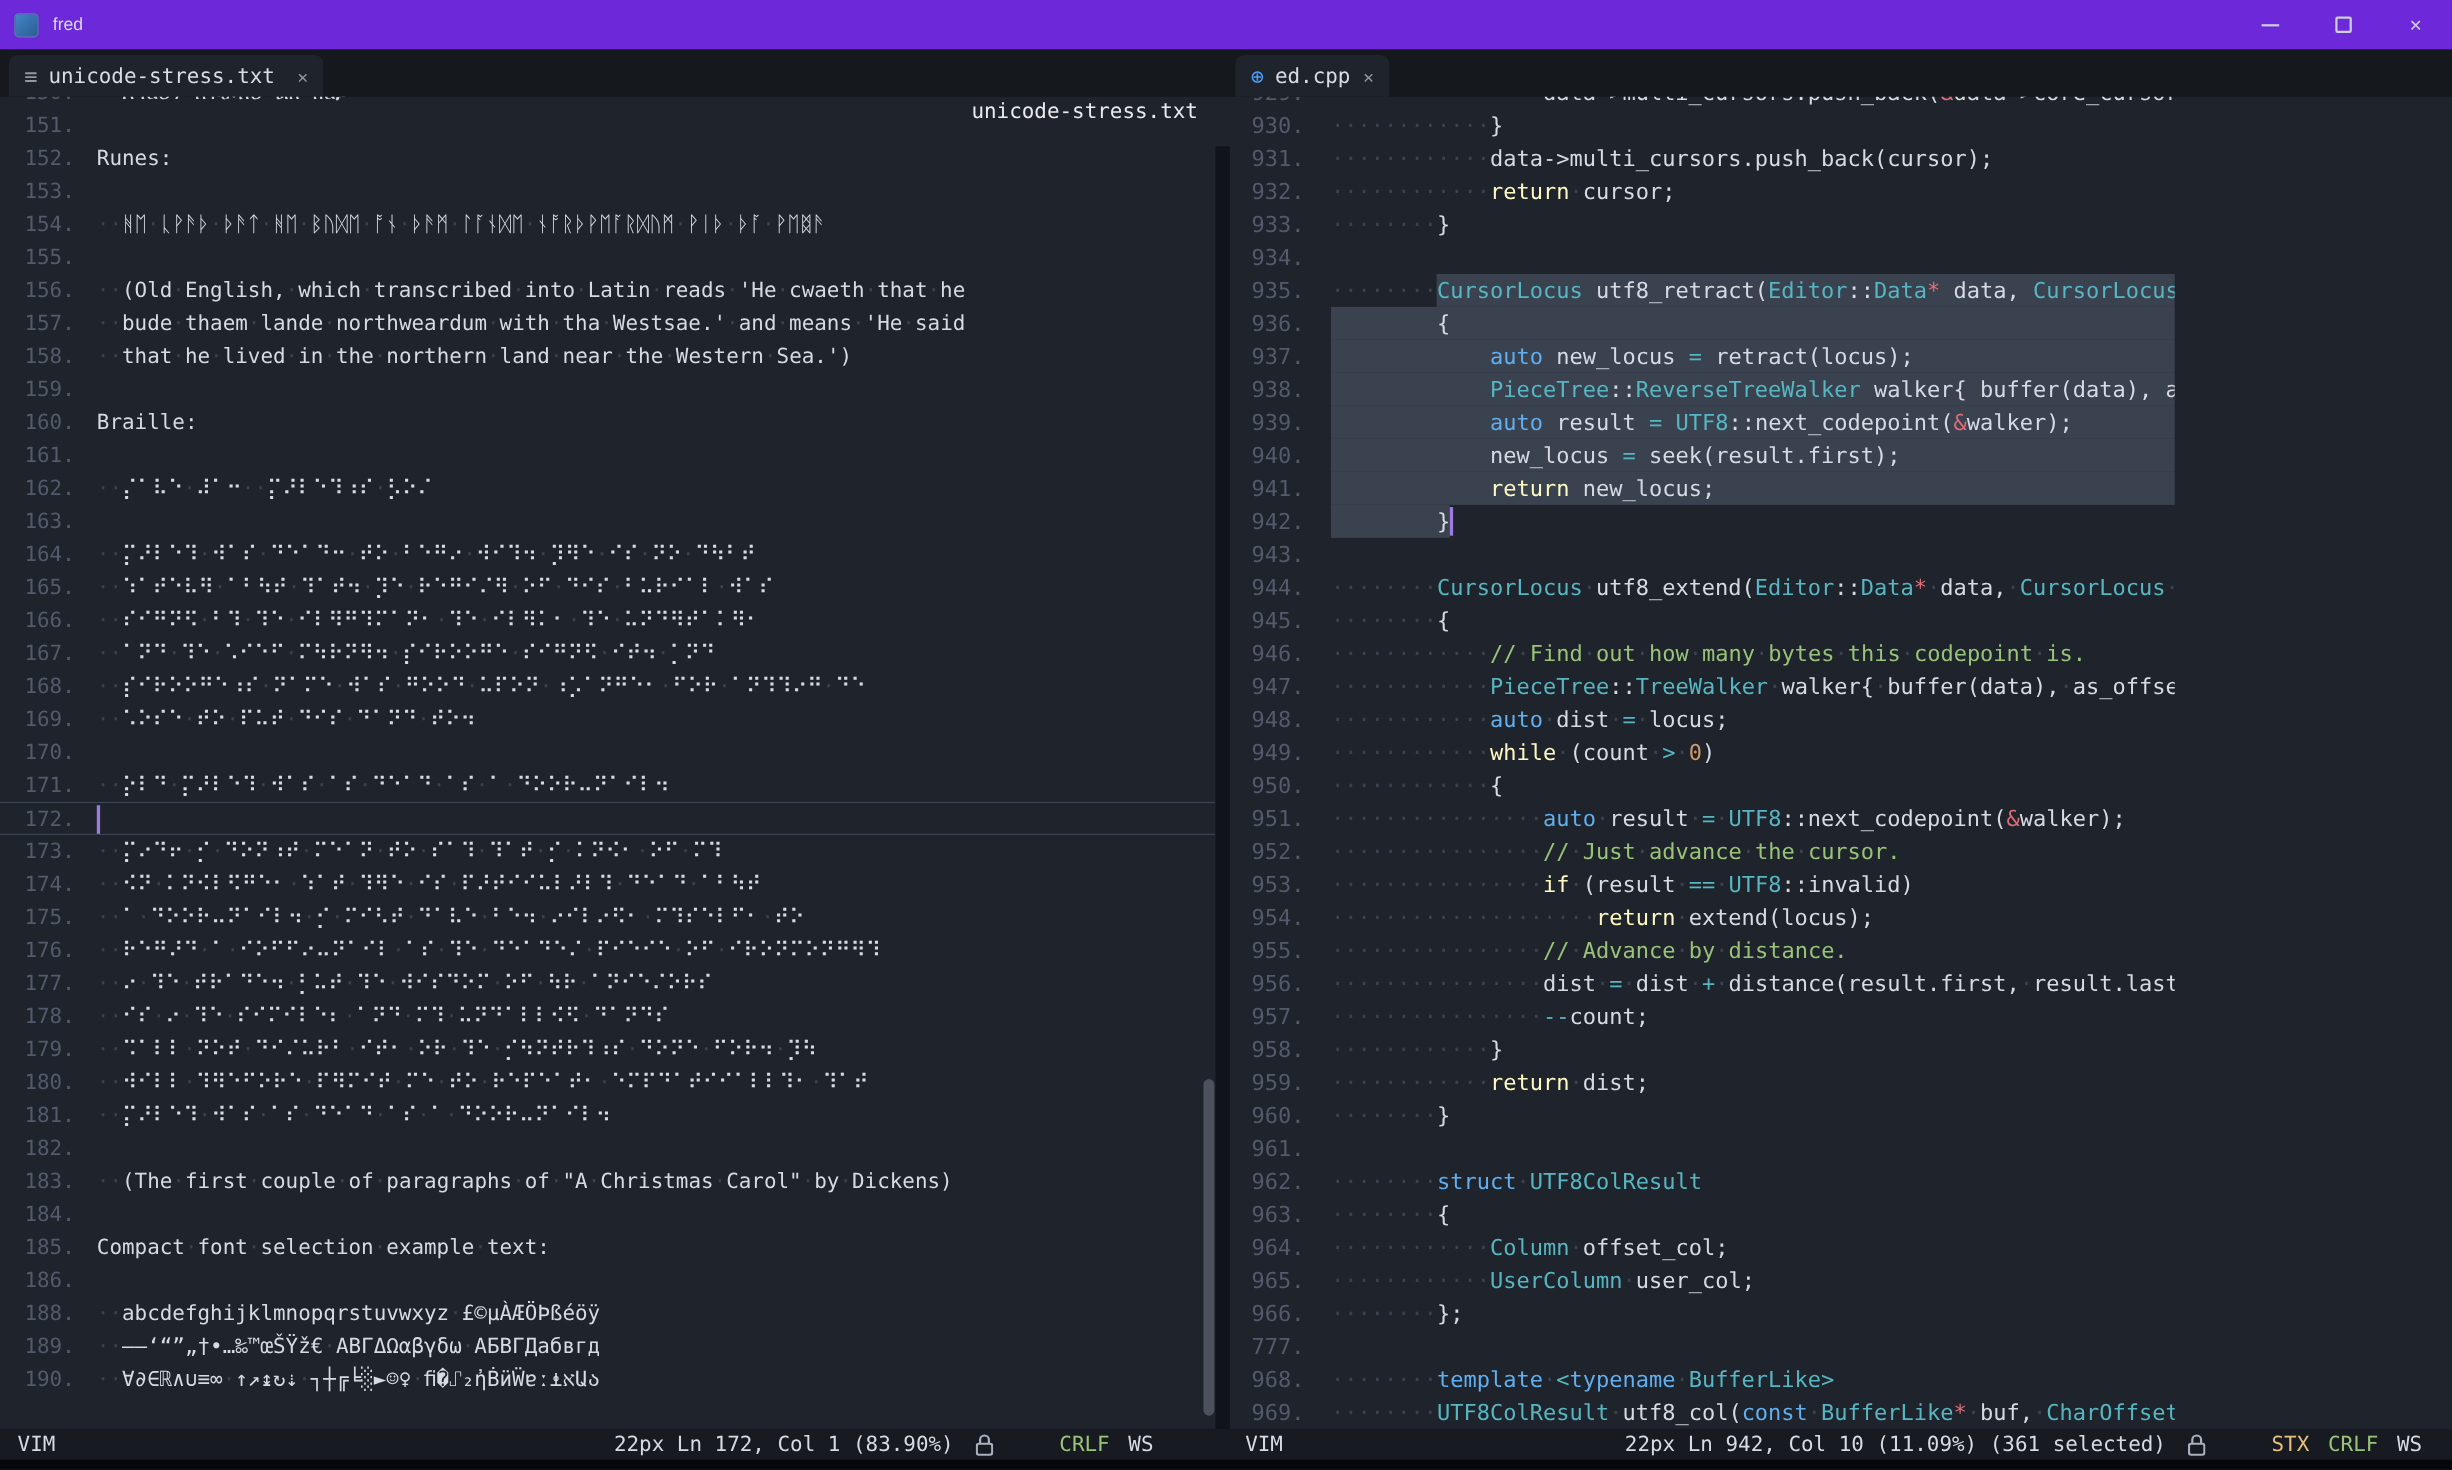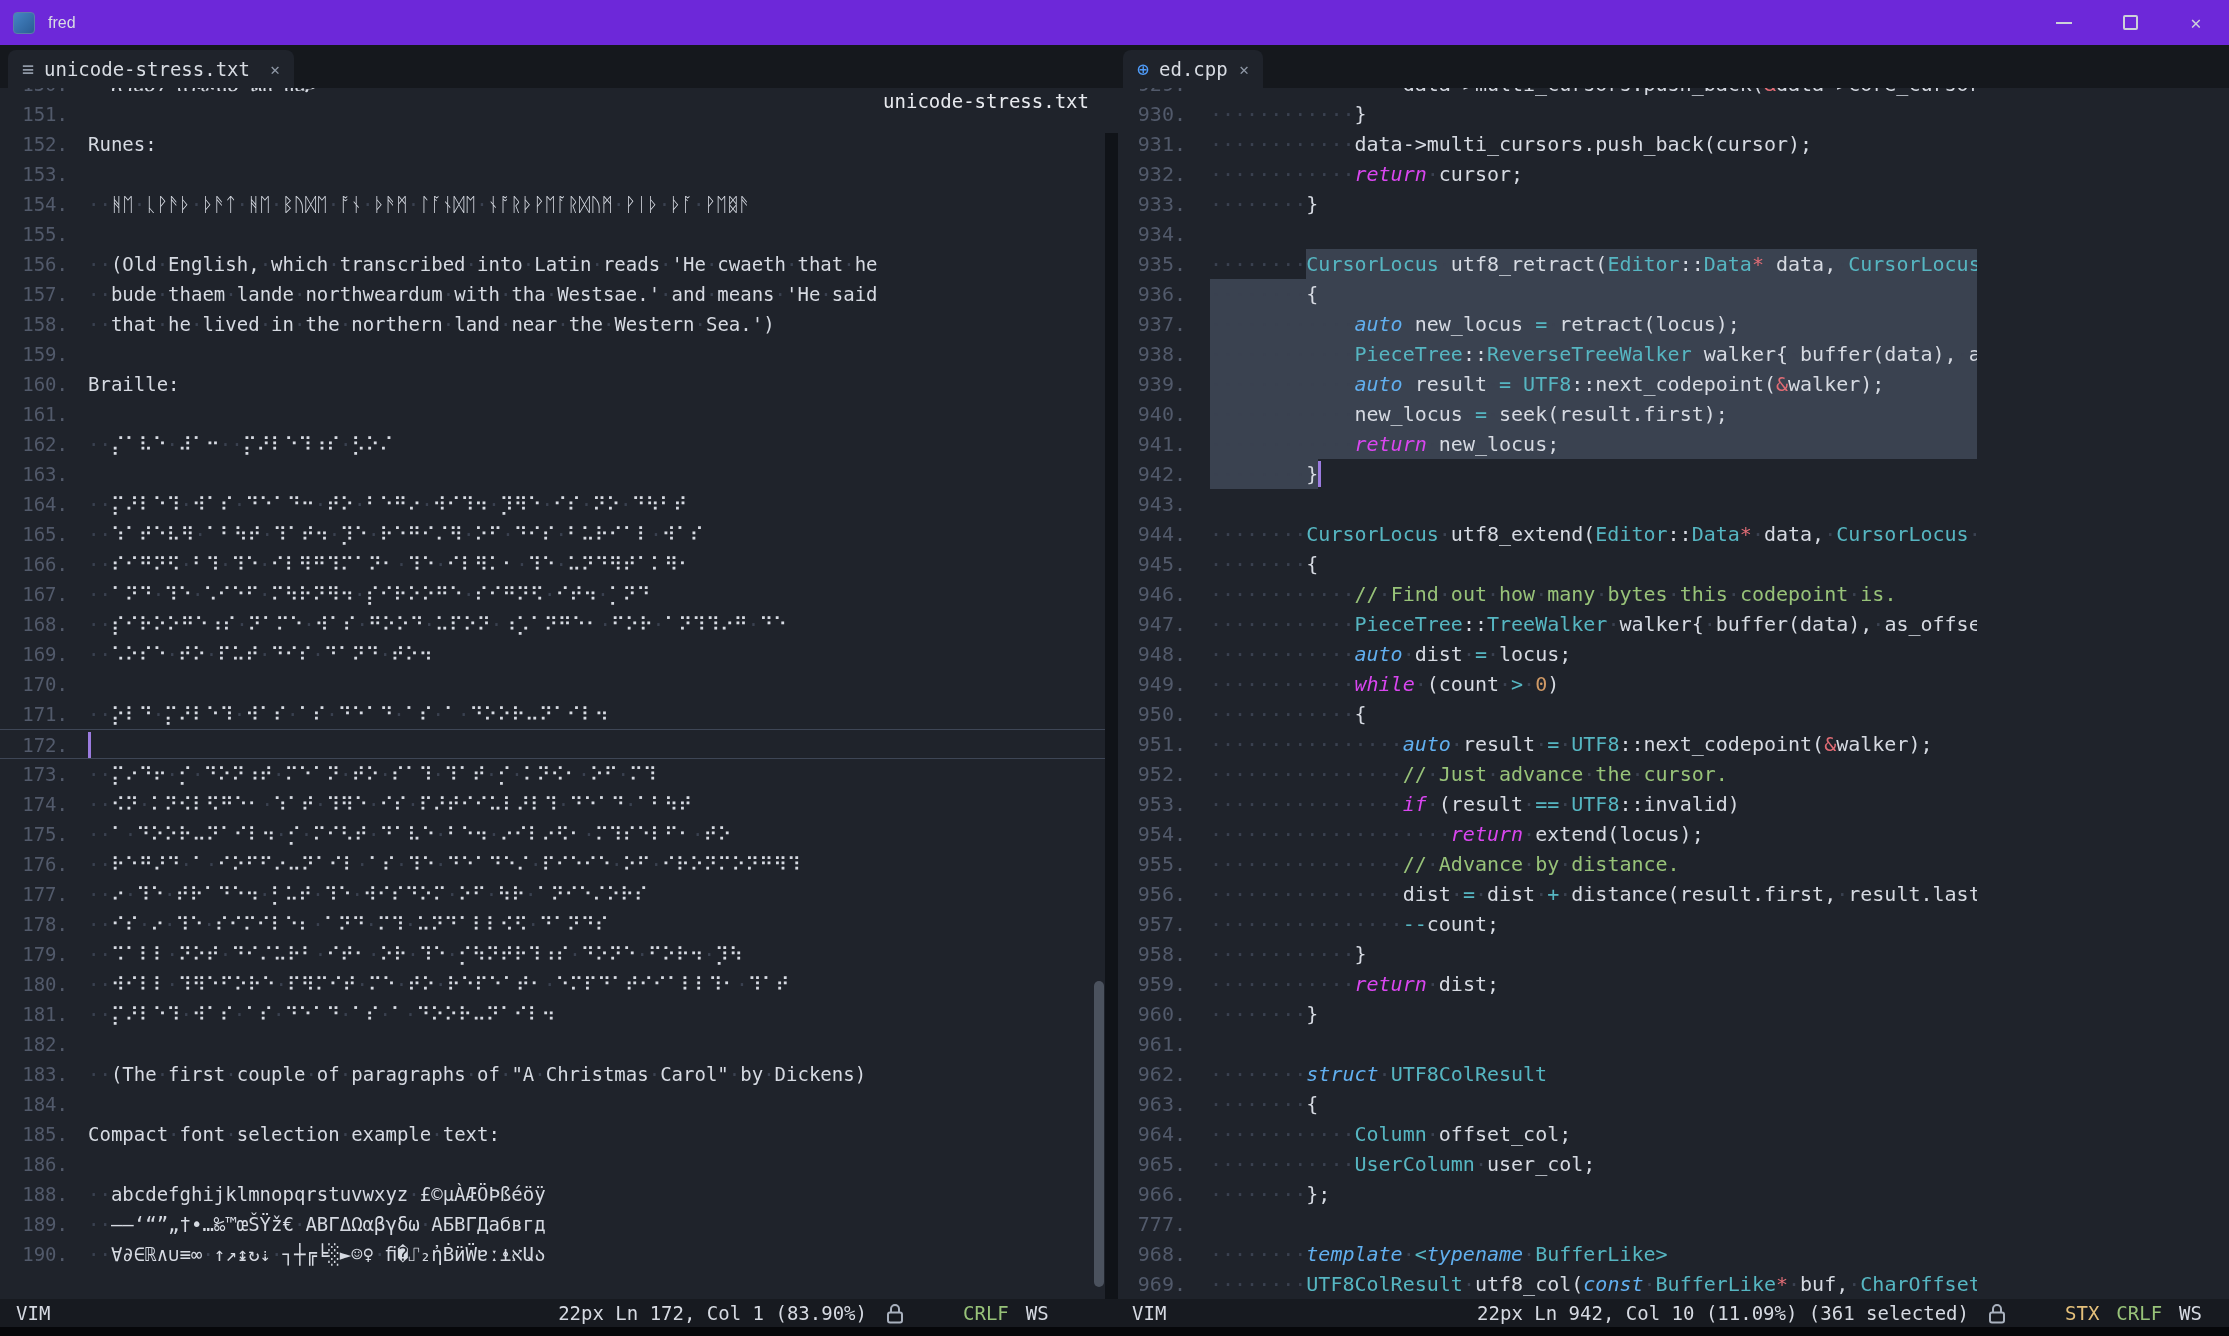--- a/index.html
+++ b/index.html
@@ -34,22 +34,22 @@
   .rows { position:absolute; top:-19px; left:0; right:0; }
   .row { position:relative; height:30px; line-height:30px; white-space:pre; }
   .row.cursor-line { border-top:1px solid #3e4656; border-bottom:1px solid #3e4656; }
   .ln { position:absolute; left:12px; width:56px; text-align:right; color:#525a6b; z-index:2; }
   .code { position:absolute; left:var(--tl); top:0; z-index:2; }
   .sel { position:absolute; top:0; height:30px; background:#3a4250; z-index:1; }
   .caret { position:absolute; top:2px; height:26px; width:3px; background:#9b7bdf; z-index:3; }
 
   .ws   { color:#3a4150; }
   .tk-p { color:#d6dae2; }
-  .tk-k { color:#d946ef;font-style:italic; }
-  .tk-b { color:#61afef;font-style:italic; }
+  .tk-k { color:#fef9c3; }
+  .tk-b { color:#61afef; }
   .tk-t { color:#56b6c2; }
   .tk-n { color:#d19a66; }
   .tk-c { color:#98c379; }
   .tk-o { color:#56b6c2; }
   .tk-r { color:#e06c75; }
 
   .overlay-name { position:absolute; top:2px; color:#e8eaef; font-size:19px; z-index:5; }
   .overlay-left  { right:16px; }
   .overlay-right { right:30px; }
 

